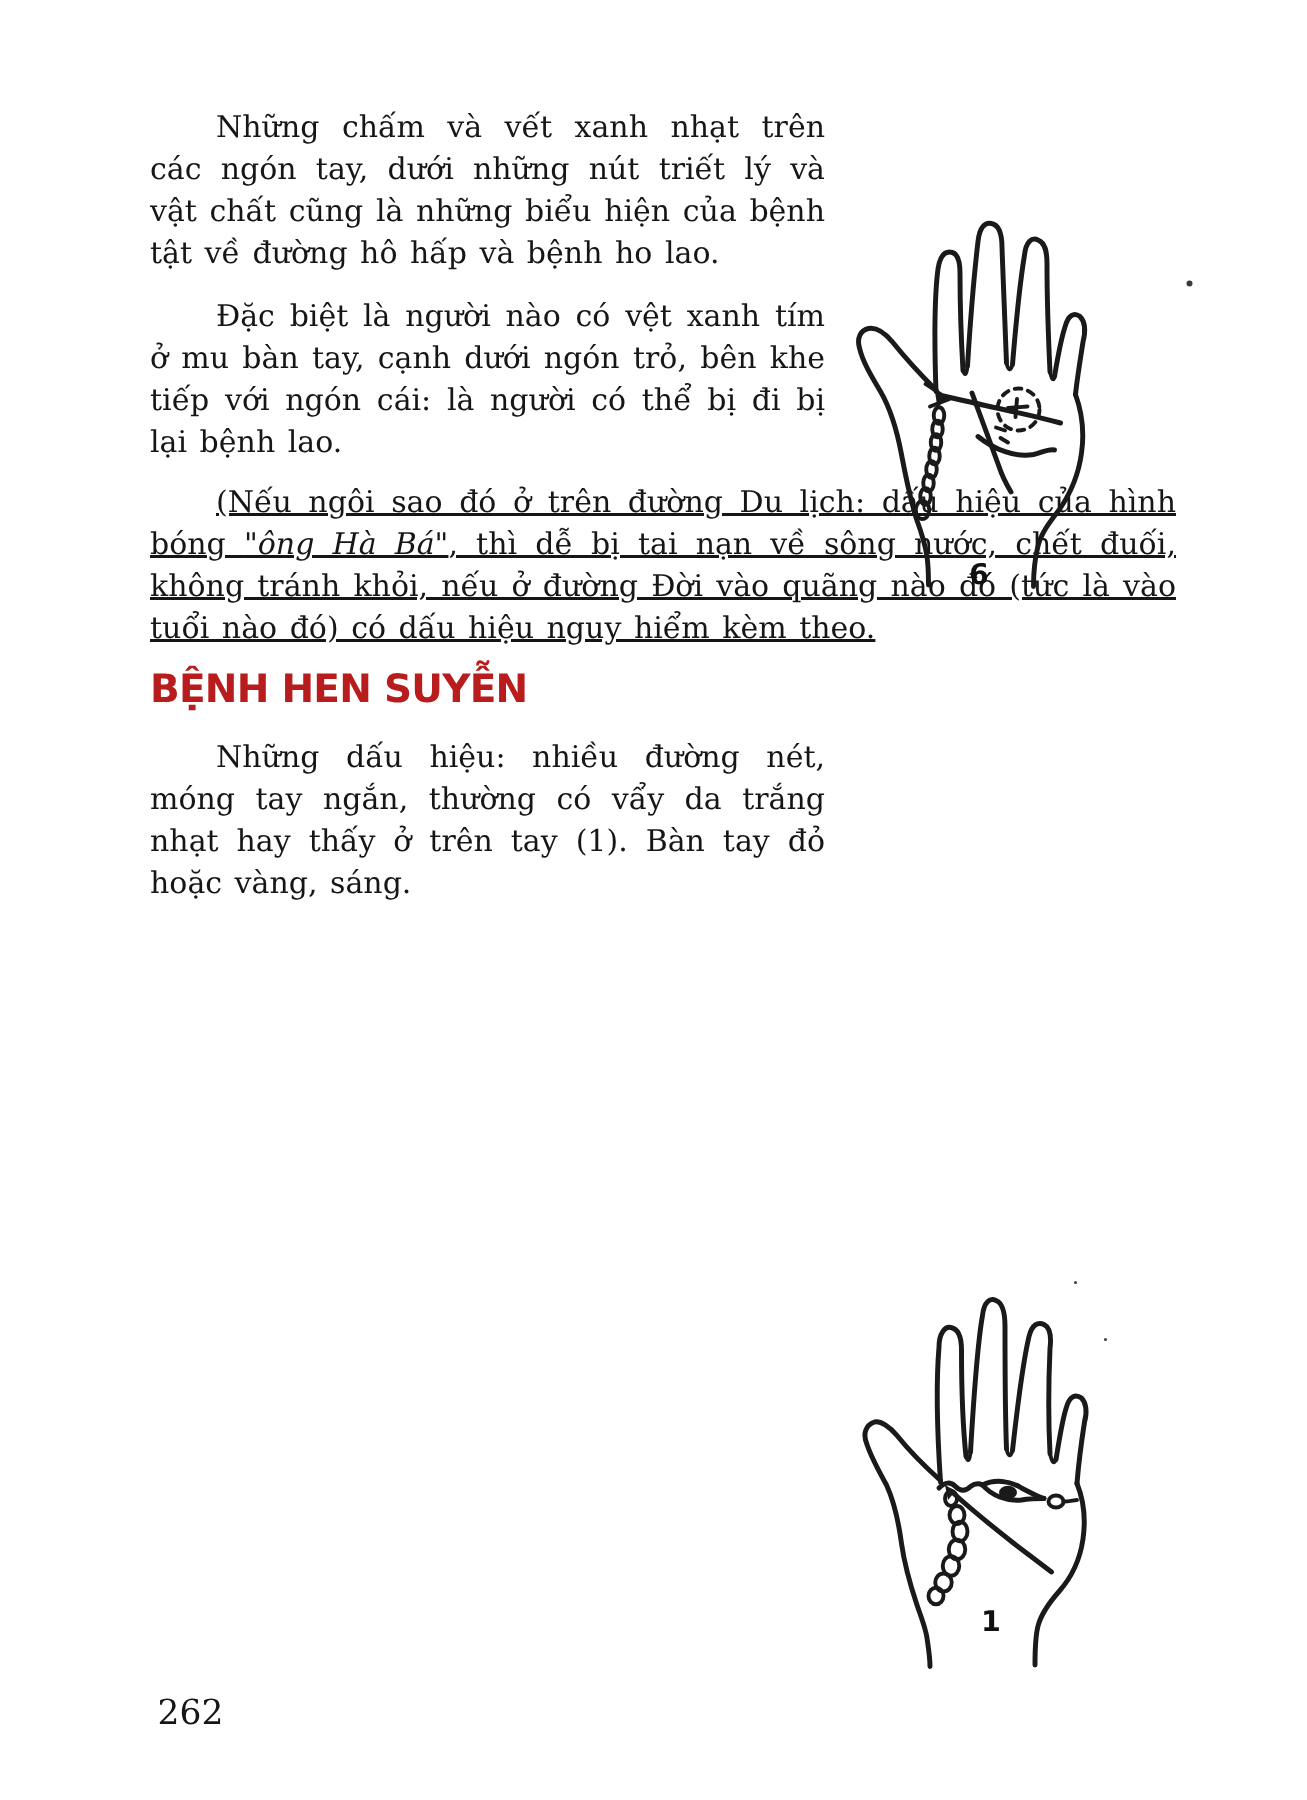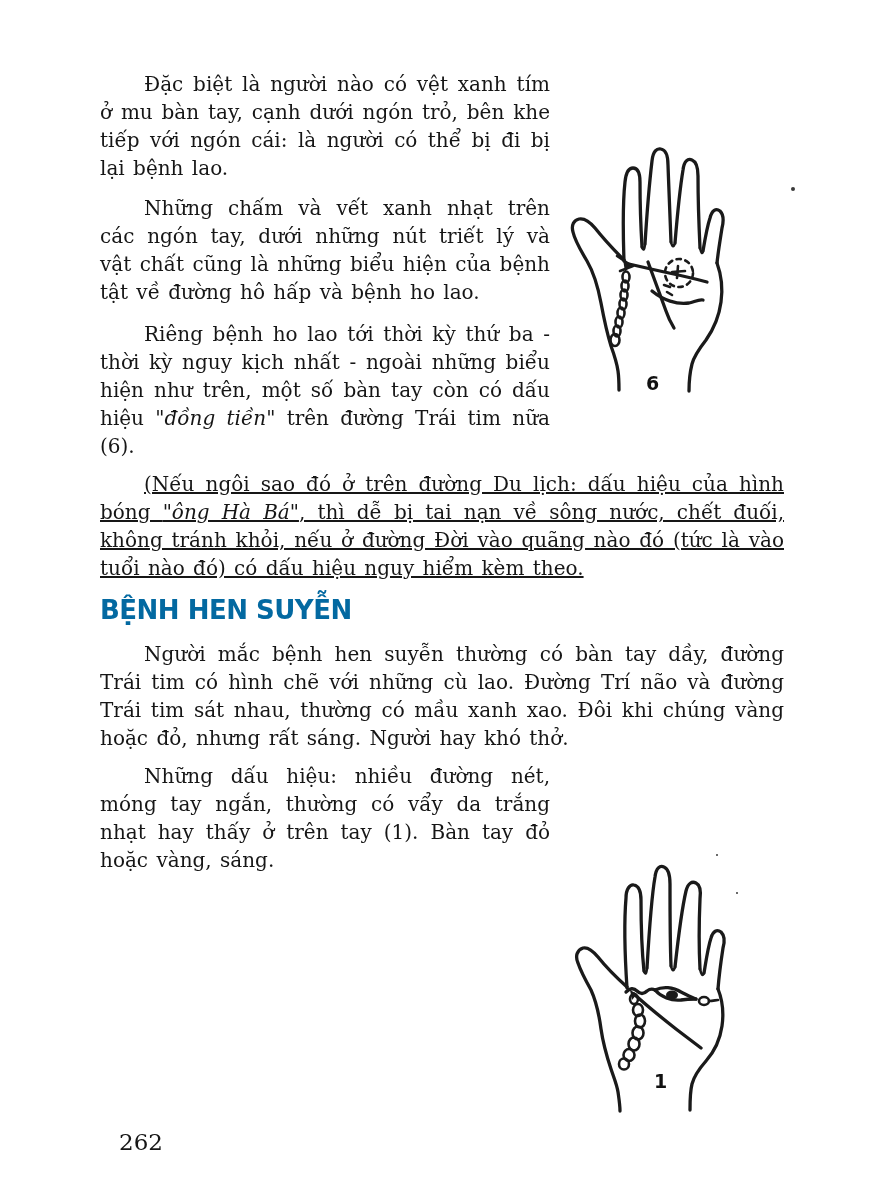--- a/index.html
+++ b/index.html
@@ -27,25 +27,25 @@
   p.mb12 { margin-bottom:12px; }
   p.mb6  { margin-bottom:6px;text-decoration:underline; }
   .italic { font-style:italic; }
   h2.section-heading {
     font-family:"DejaVu Sans", sans-serif;
     font-weight:bold;
     font-size:26px;
     line-height:36px;
     letter-spacing:-0.5px;
     margin:10px 0 12px 0;
-    color:#0369a1;
+    color:#b91c1c;
     text-indent:0;
   }
   .page-number {
-    position:absolute; left:119px; top:1128px;
+    position:absolute; left:105px; top:1128px;
     font-size:23px; line-height:28px;
   }
   .figure { position:absolute; }
   .figure-top { left:540px; top:120px; width:331px; height:310px; }
   .figure-bottom { left:540px; top:840px; width:331px; height:290px; }
   .fig-label {
     position:absolute;
     font-family:"DejaVu Sans", sans-serif;
     font-weight:bold;
     font-size:19px;
@@ -60,26 +60,24 @@
   .speck-a { left:791px; top:187px; width:4px; height:4px; }
   .speck-b { left:716px; top:854px; width:2px; height:2px; }
   .speck-c { left:736px; top:892px; width:2px; height:2px; }
 </style>
 </head>
 <body>
 
 <div class="page">
 
   <div class="text-flow">
+    <p class="body narrow mb14">Những chấm và vết xanh nhạt trên các ngón tay, dưới những nút triết lý và vật chất cũng là những biểu hiện của bệnh tật về đường hô hấp và bệnh ho lao.</p>
     <p class="body narrow mb12">Đặc biệt là người nào có vệt xanh tím ở mu bàn tay, cạnh dưới ngón trỏ, bên khe tiếp với ngón cái: là người có thể bị đi bị lại bệnh lao.</p>
-    <p class="body narrow mb14">Những chấm và vết xanh nhạt trên các ngón tay, dưới những nút triết lý và vật chất cũng là những biểu hiện của bệnh tật về đường hô hấp và bệnh ho lao.</p>
-    <p class="body narrow"><span>Riêng bệnh ho lao tới thời kỳ thứ ba - thời kỳ nguy kịch nhất - ngoài những biểu hiện như trên, một số bàn tay còn có dấu hiệu </span><span class="italic">"đồng tiền"</span><span> trên đường Trái tim nữa (6).</span></p>
     <p class="body wide mb6"><span>(Nếu ngôi sao đó ở trên đường Du lịch: dấu hiệu của hình bóng </span><span class="italic">"ông Hà Bá"</span><span>, thì dễ bị tai nạn về sông nước, chết đuối, không tránh khỏi, nếu ở đường Đời vào quãng nào đó (tức là vào tuổi nào đó) có dấu hiệu nguy hiểm kèm theo.</span></p>
     <h2 class="section-heading">BỆNH HEN SUYỄN</h2>
-    <p class="body wide">Người mắc bệnh hen suyễn thường có bàn tay dầy, đường Trái tim có hình chẽ với những cù lao. Đường Trí não và đường Trái tim sát nhau, thường có mầu xanh xao. Đôi khi chúng vàng hoặc đỏ, nhưng rất sáng. Người hay khó thở.</p>
     <p class="body narrow">Những dấu hiệu: nhiều đường nét, móng tay ngắn, thường có vẩy da trắng nhạt hay thấy ở trên tay (1). Bàn tay đỏ hoặc vàng, sáng.</p>
   </div>
 
   <div class="figure figure-top">
     <svg width="331" height="310" viewBox="0 0 331 310" xmlns="http://www.w3.org/2000/svg">
       <g>
         <path class="ink" d="M 84,140 C 74,130 63,118 55,108 C 50,102 44,98 39,99 C 34,100 31,105 33,112 C 35,121 41,131 47,141 C 54,153 58,167 61,183 C 64,199 67,213 71,226 C 75,237 77,244 78,251 C 79,258 79,264 79,270"></path>
         <path class="ink" d="M 84,141 C 83,112 83,80 85,62 C 86,52 89,48 93,48 C 98,48 100,54 100,62 C 100,84 101,110 102,127"></path>
         <path class="ink" d="M 105,124 C 107,92 110,58 112,41 C 113,31 117,28 121,29 C 126,30 128,37 128,45 C 129,72 130,100 131,122"></path>
         <path class="ink" d="M 135,123 C 137,99 140,68 143,50 C 144,41 148,38 152,40 C 157,42 158,48 158,56 C 158,80 159,107 160,128"></path>

